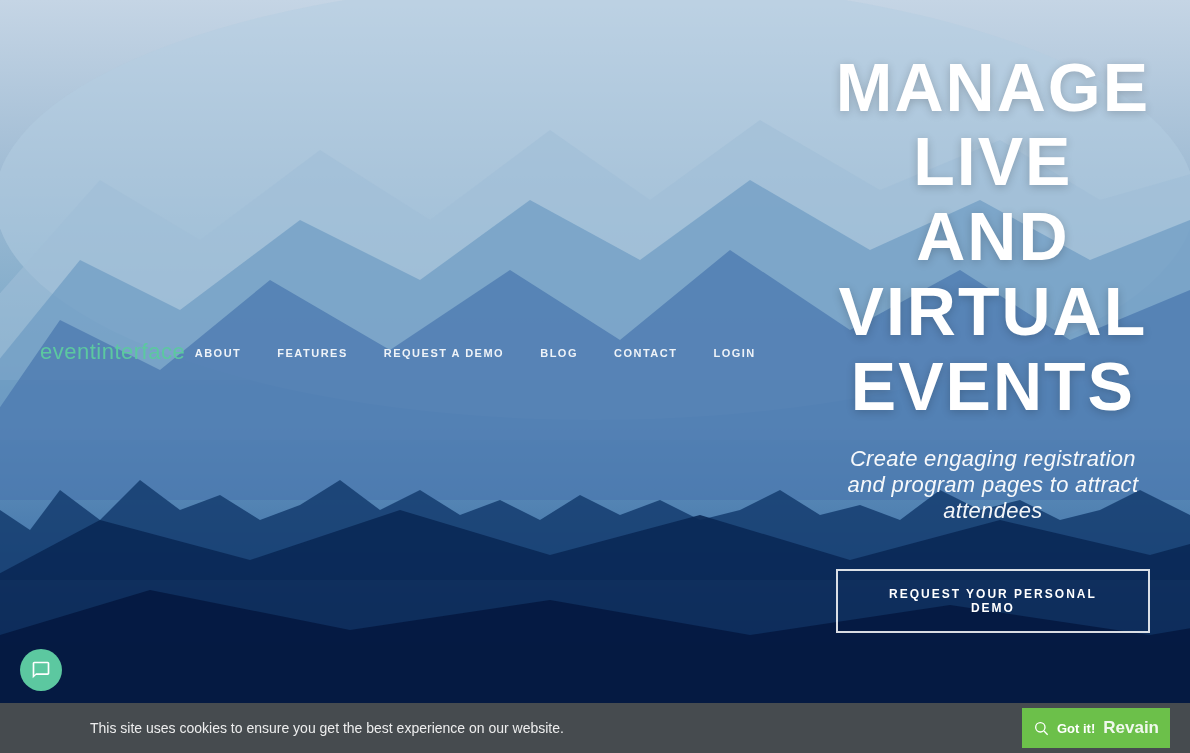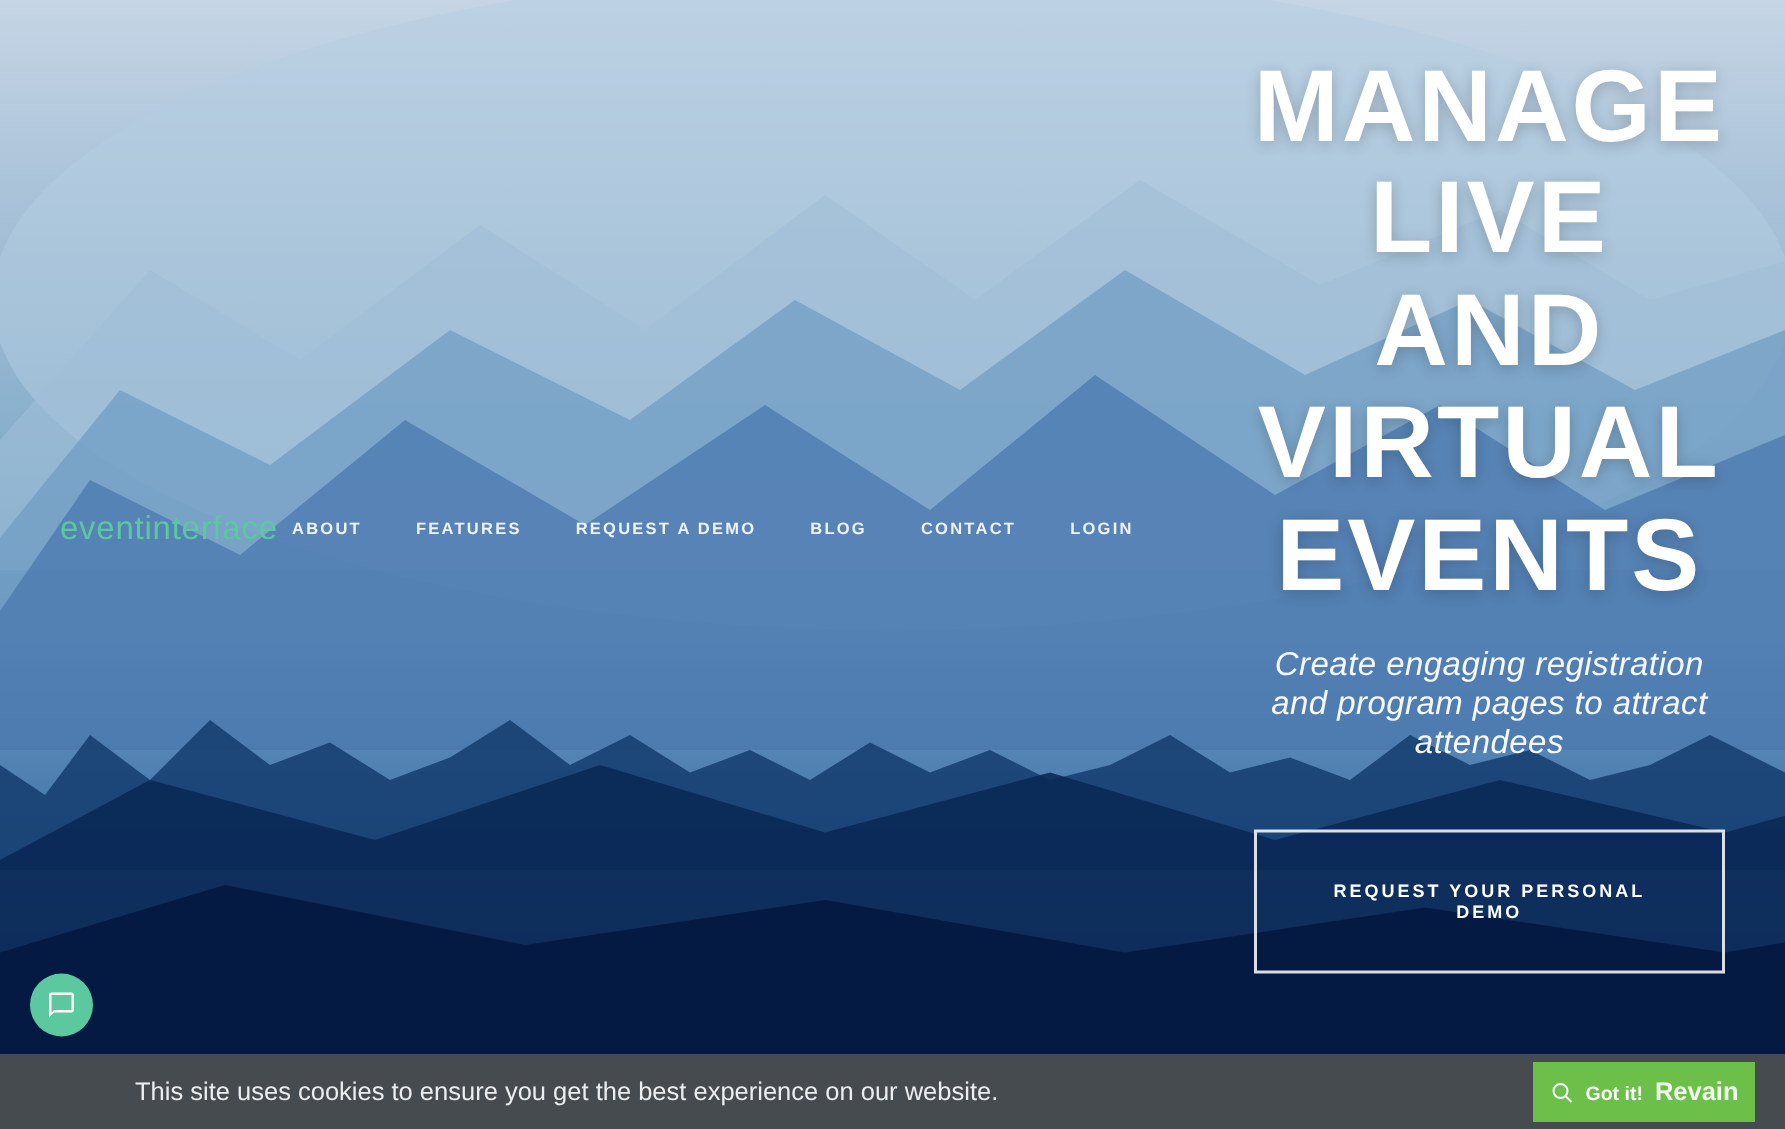--- a/index.html
+++ b/index.html
@@ -90,21 +90,21 @@
       font-size: 22px;
       color: rgba(255, 255, 255, 0.95);
       font-style: italic;
       font-weight: 300;
       margin-bottom: 45px;
       letter-spacing: 0.3px;
     }
 
     .cta-button {
       display: inline-block;
-      padding: 32px 40px;
+      padding: 16px 40px;
       border: 2px solid rgba(255, 255, 255, 0.85);
       color: #ffffff;
       text-decoration: none;
       font-size: 12px;
       font-weight: 700;
       letter-spacing: 2px;
       text-transform: uppercase;
       background: transparent;
       cursor: pointer;
       transition: all 0.3s;
@@ -120,21 +120,21 @@
       background: rgba(60, 65, 70, 0.95);
       display: flex;
       align-items: center;
       justify-content: space-between;
       padding: 0 20px 0 90px;
       z-index: 100;
     }
 
     .cookie-text {
       color: rgba(255, 255, 255, 0.9);
-      font-size: 17px;
+      font-size: 14px;
     }
 
     .got-it-button {
       background: #6cc04a;
       color: white;
       border: none;
       padding: 10px 11px;
       font-size: 13px;
       font-weight: 600;
       cursor: pointer;

